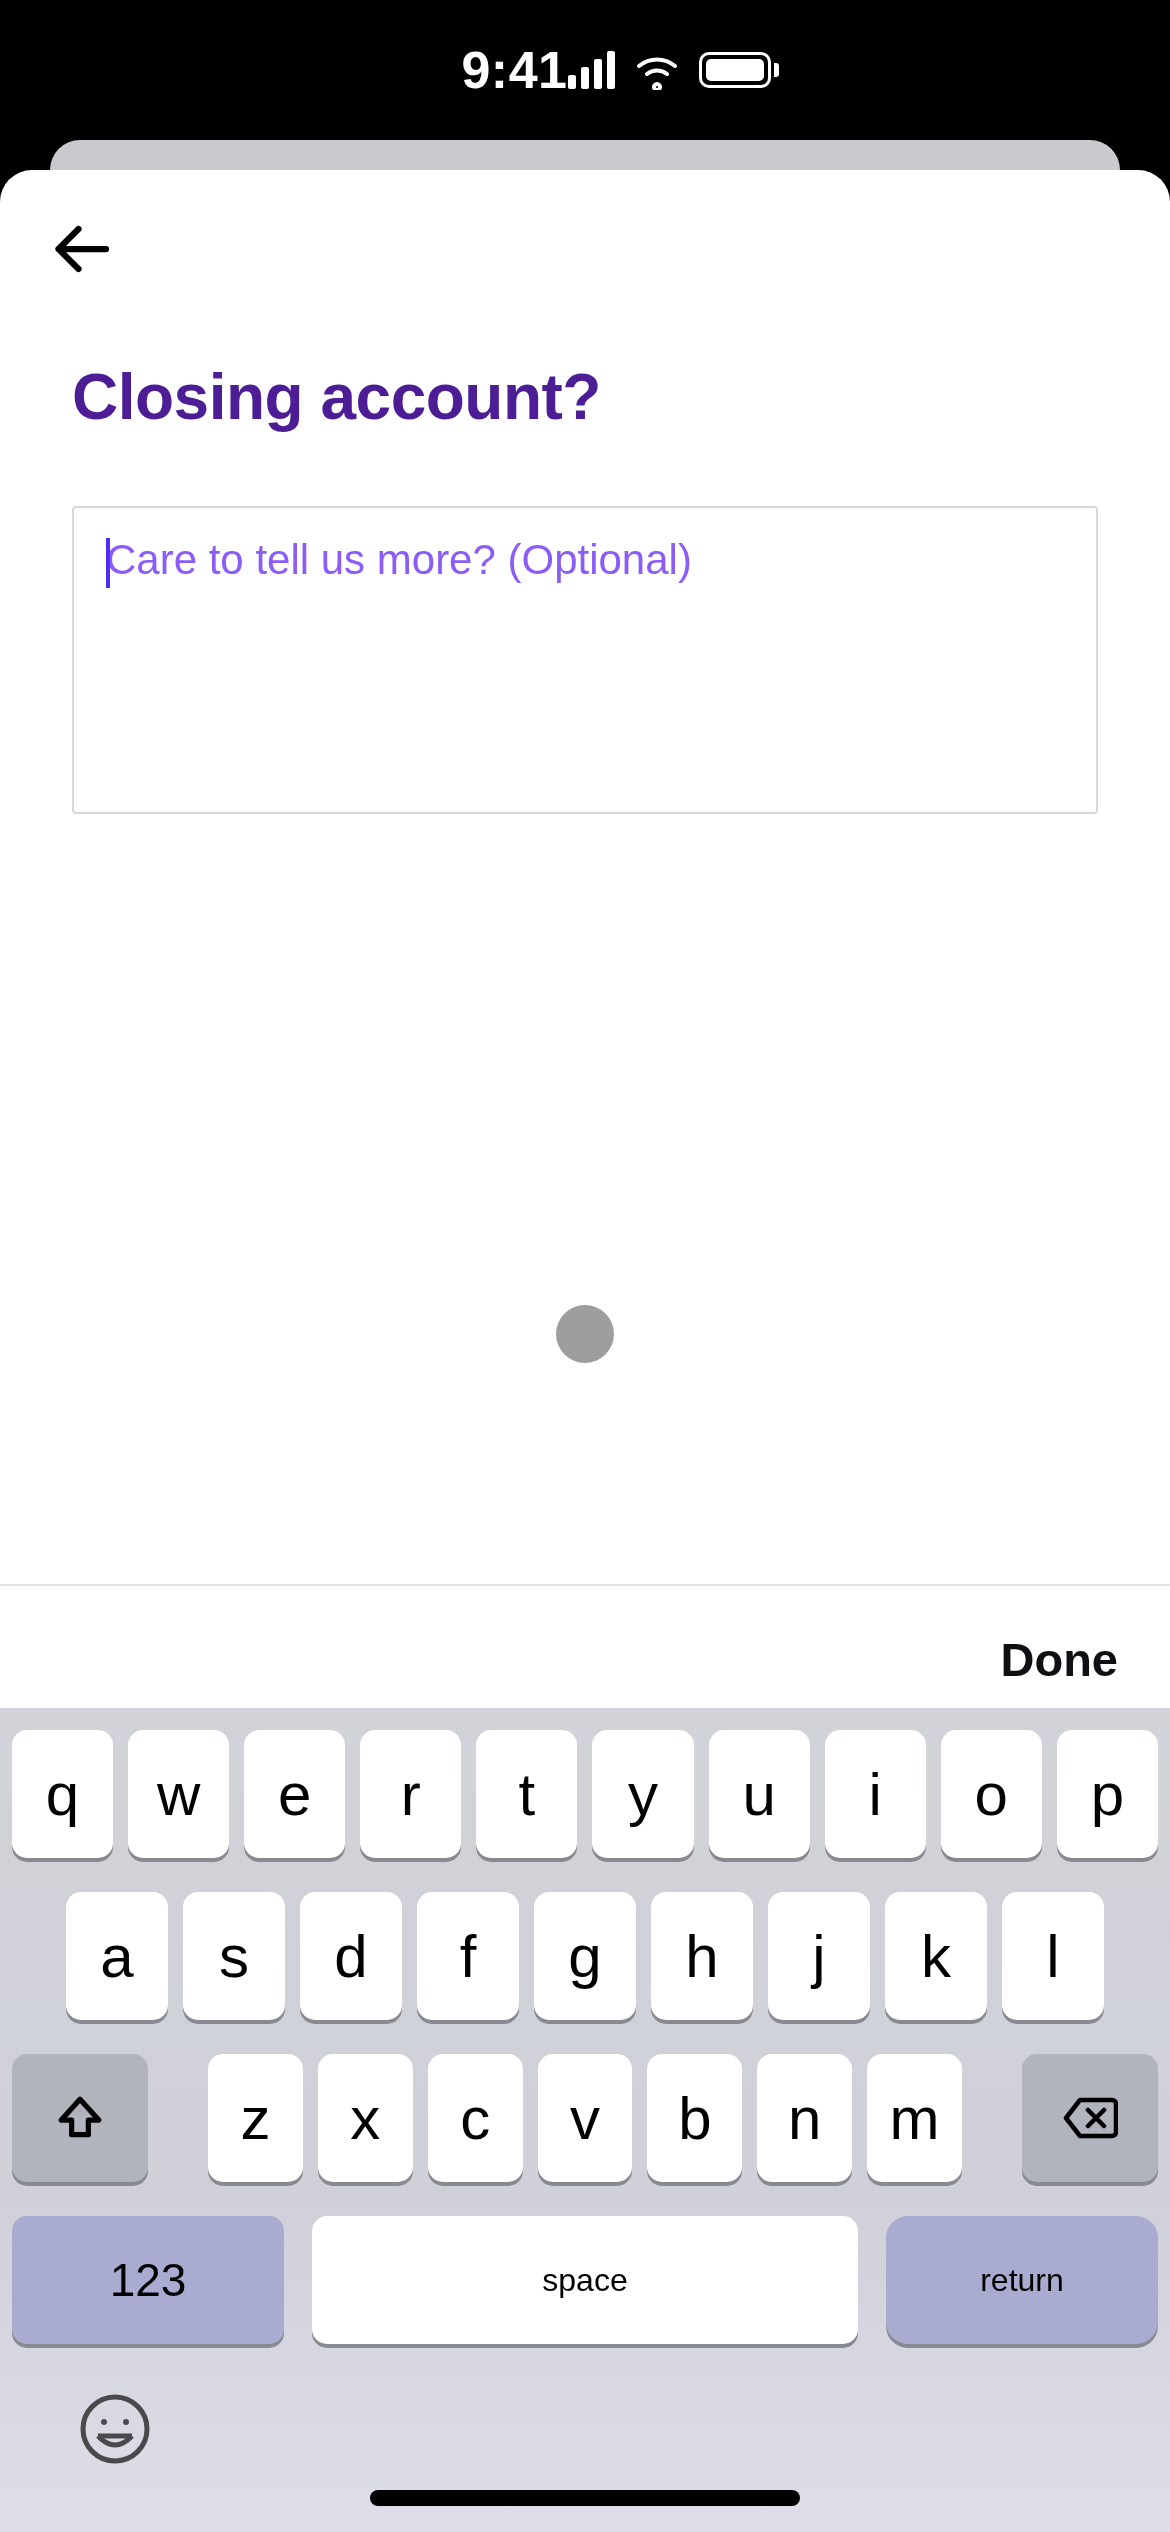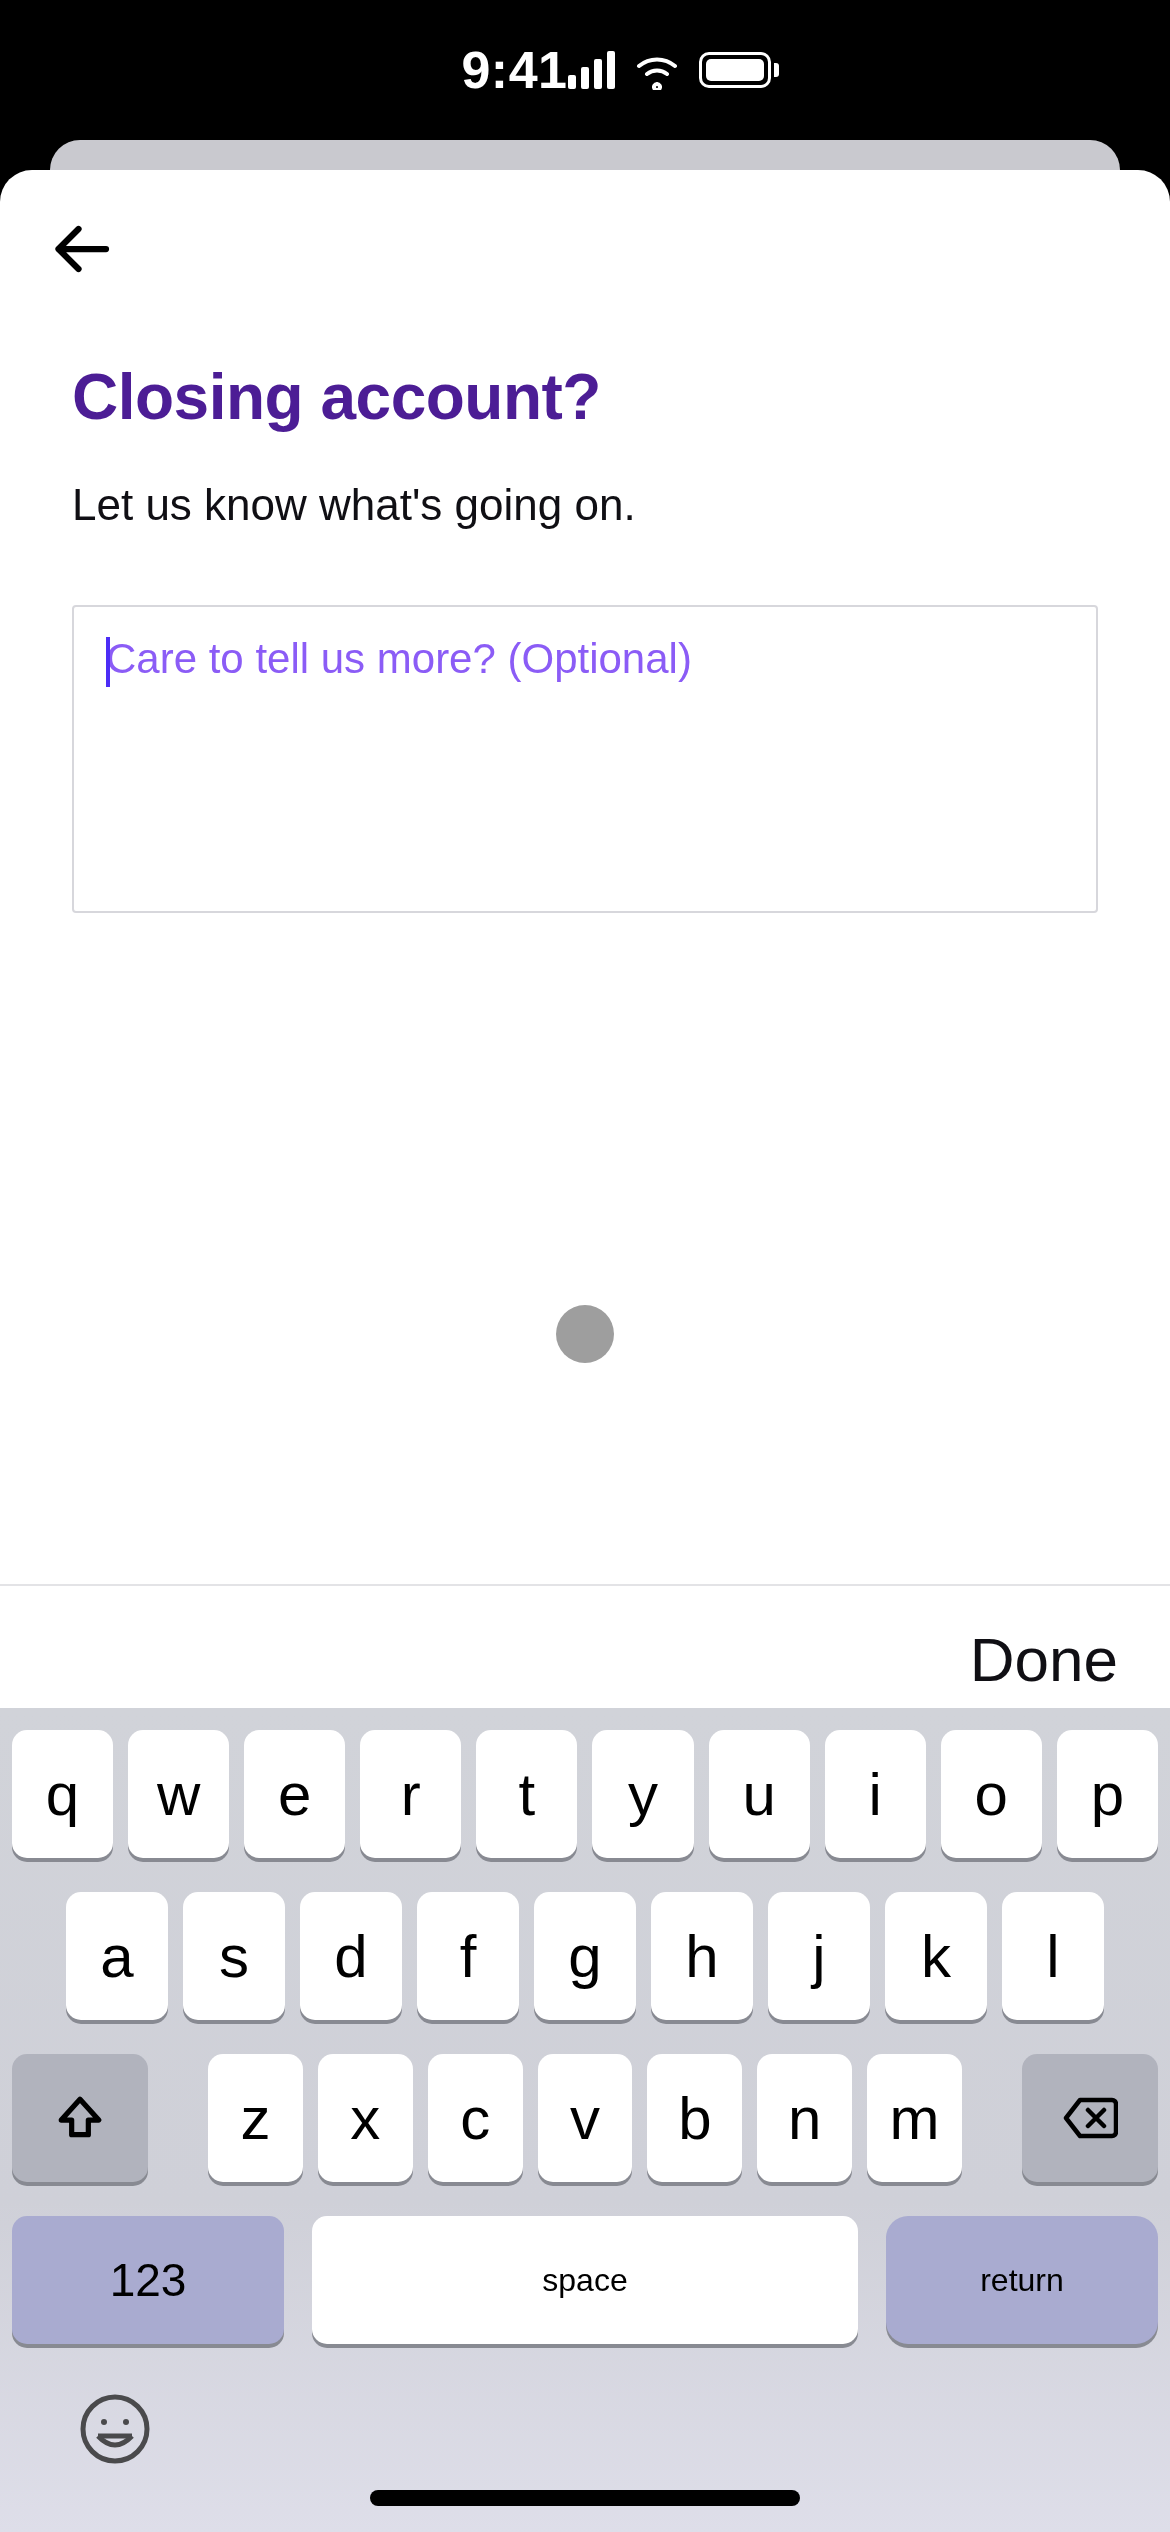--- a/index.html
+++ b/index.html
@@ -33,21 +33,21 @@
     .textarea { margin-top: 72px; width: 100%; height: 308px; border: 2px solid #d7d7dc; border-radius: 4px; position: relative; padding: 28px 32px; font-size: 42px; color: #8a8a90; }
     .textarea .caret { position: absolute; left: 32px; top: 30px; width: 4px; height: 50px; background: #4c2df6; animation: blink 1s step-start infinite; }
     @keyframes blink { 50% { opacity: 0; } }
     .textarea .ph { color: #8b5cf6; }
 
     .gray-dot { position: absolute; left: 50%; top: 1135px; transform: translateX(-50%); width: 58px; height: 58px; background: #9e9e9e; border-radius: 50%; }
 
     
     .acc-border { position: absolute; left: 0; right: 0; top: 1414px; height: 2px; background: #e3e3e6; }
     .acc-bar { position: absolute; left: 0; right: 0; top: 1416px; height: 122px; background: #fff; display: flex; align-items: center; justify-content: flex-end; padding: 0 52px; }
-    .acc-bar .done { font-size: 62px; font-weight: 400; color: #100f14; cursor: pointer; margin-top: 25px; }
+    .acc-bar .done { font-size: 47px; font-weight: 700; color: #100f14; cursor: pointer; margin-top: 25px; }
 
     
     .keyboard { position: absolute; left: 0; right: 0; top: 1538px; bottom: 0; background: linear-gradient(#d1d3d9 0%, #cfd0d8 60%, #dedee9 100%); padding: 22px 12px 0 12px; }
     .krow { display: flex; gap: 15px; margin-bottom: 34px; }
     .krow.r2 { padding: 0 54px; }
     .krow.r3 { align-items: stretch; }
     .key { flex: 1; height: 128px; background: #fff; border-radius: 15px; box-shadow: 0 4px 0 #888a92; display: flex; align-items: center; justify-content: center; font-size: 60px; color: #000; cursor: pointer; }
     .key.fn { background: #b1b3bd; }
     .key.shift { flex: 0 0 136px; }
     .key.bksp { flex: 0 0 136px; }
@@ -96,21 +96,20 @@
 
   <div class="sheet">
     <div class="back-btn">
       <svg viewBox="0 0 48 48">
           <path d="M22 8 L6 24 L22 40 M6 24 H44"></path>
         </svg>
     </div>
 
     <div class="content">
       <h1 class="title">Closing account?</h1>
-      <p class="subtitle">Let us know what's going on.</p>
       <div class="textarea">
         <span class="caret"></span>
         <span class="ph">Care to tell us more? (Optional)</span>
       </div>
     </div>
 
     <div class="gray-dot"></div>
 
     <div class="acc-border"></div>
     <div class="acc-bar">

